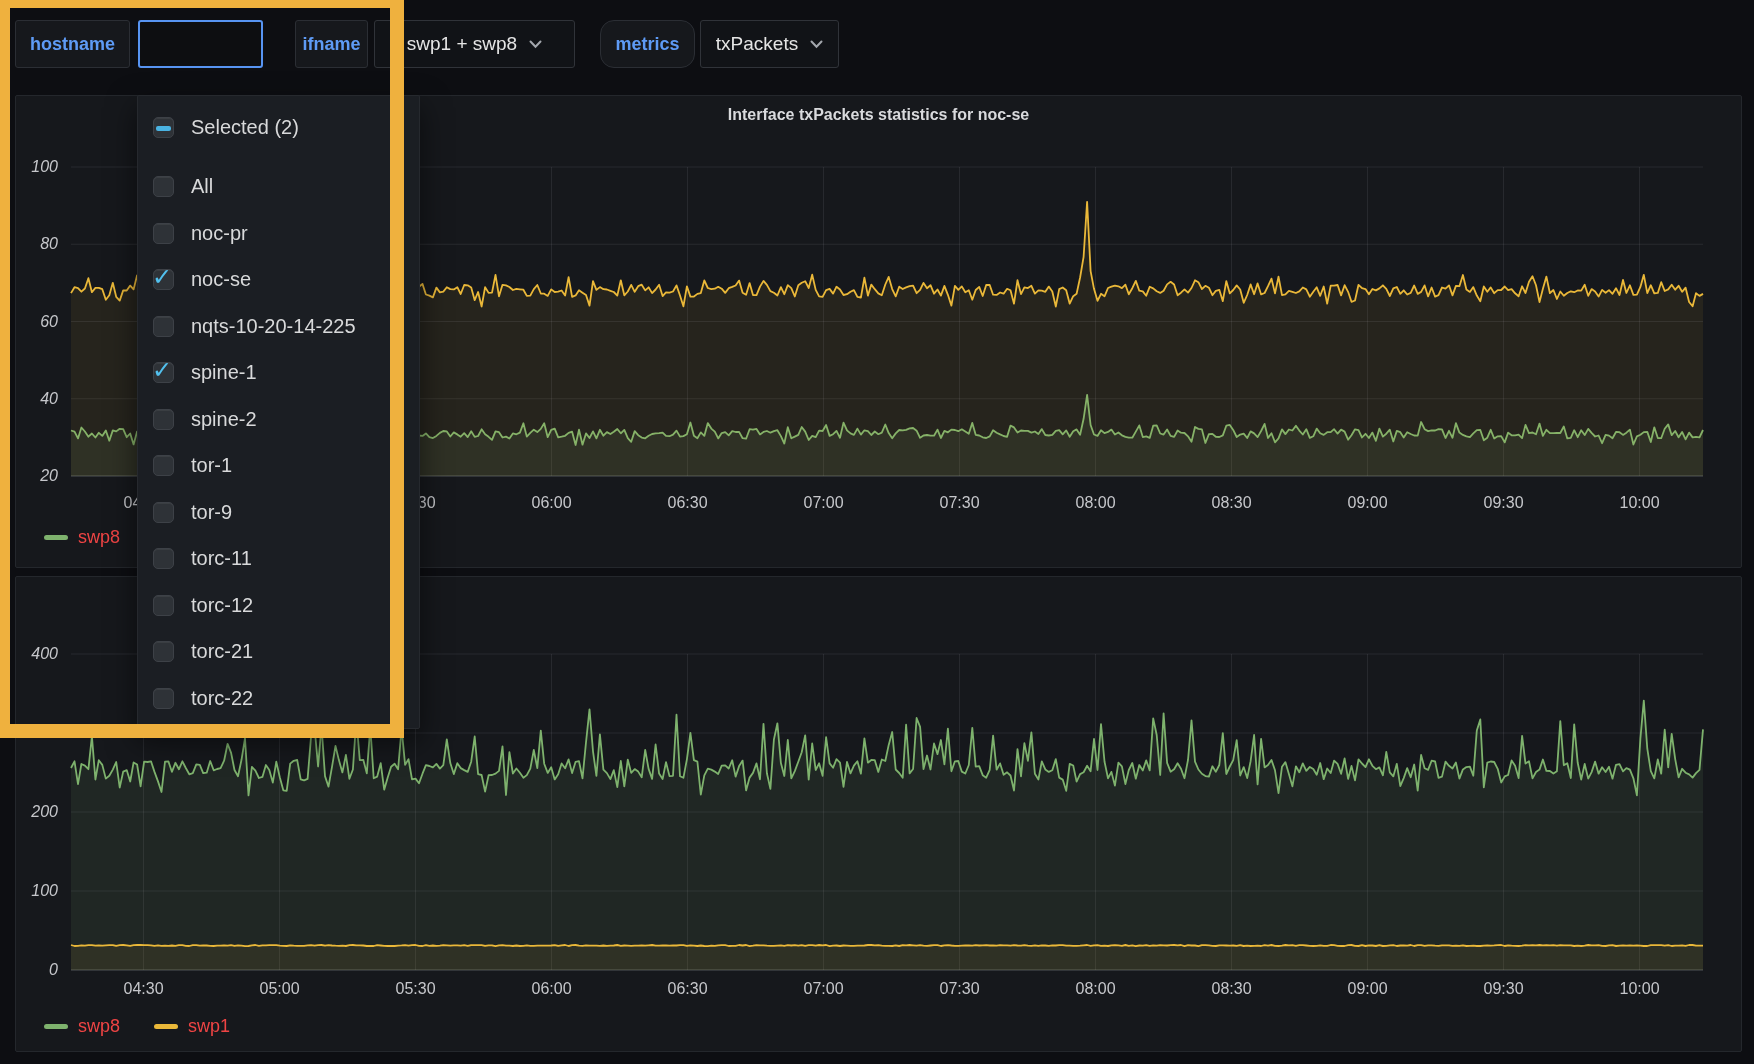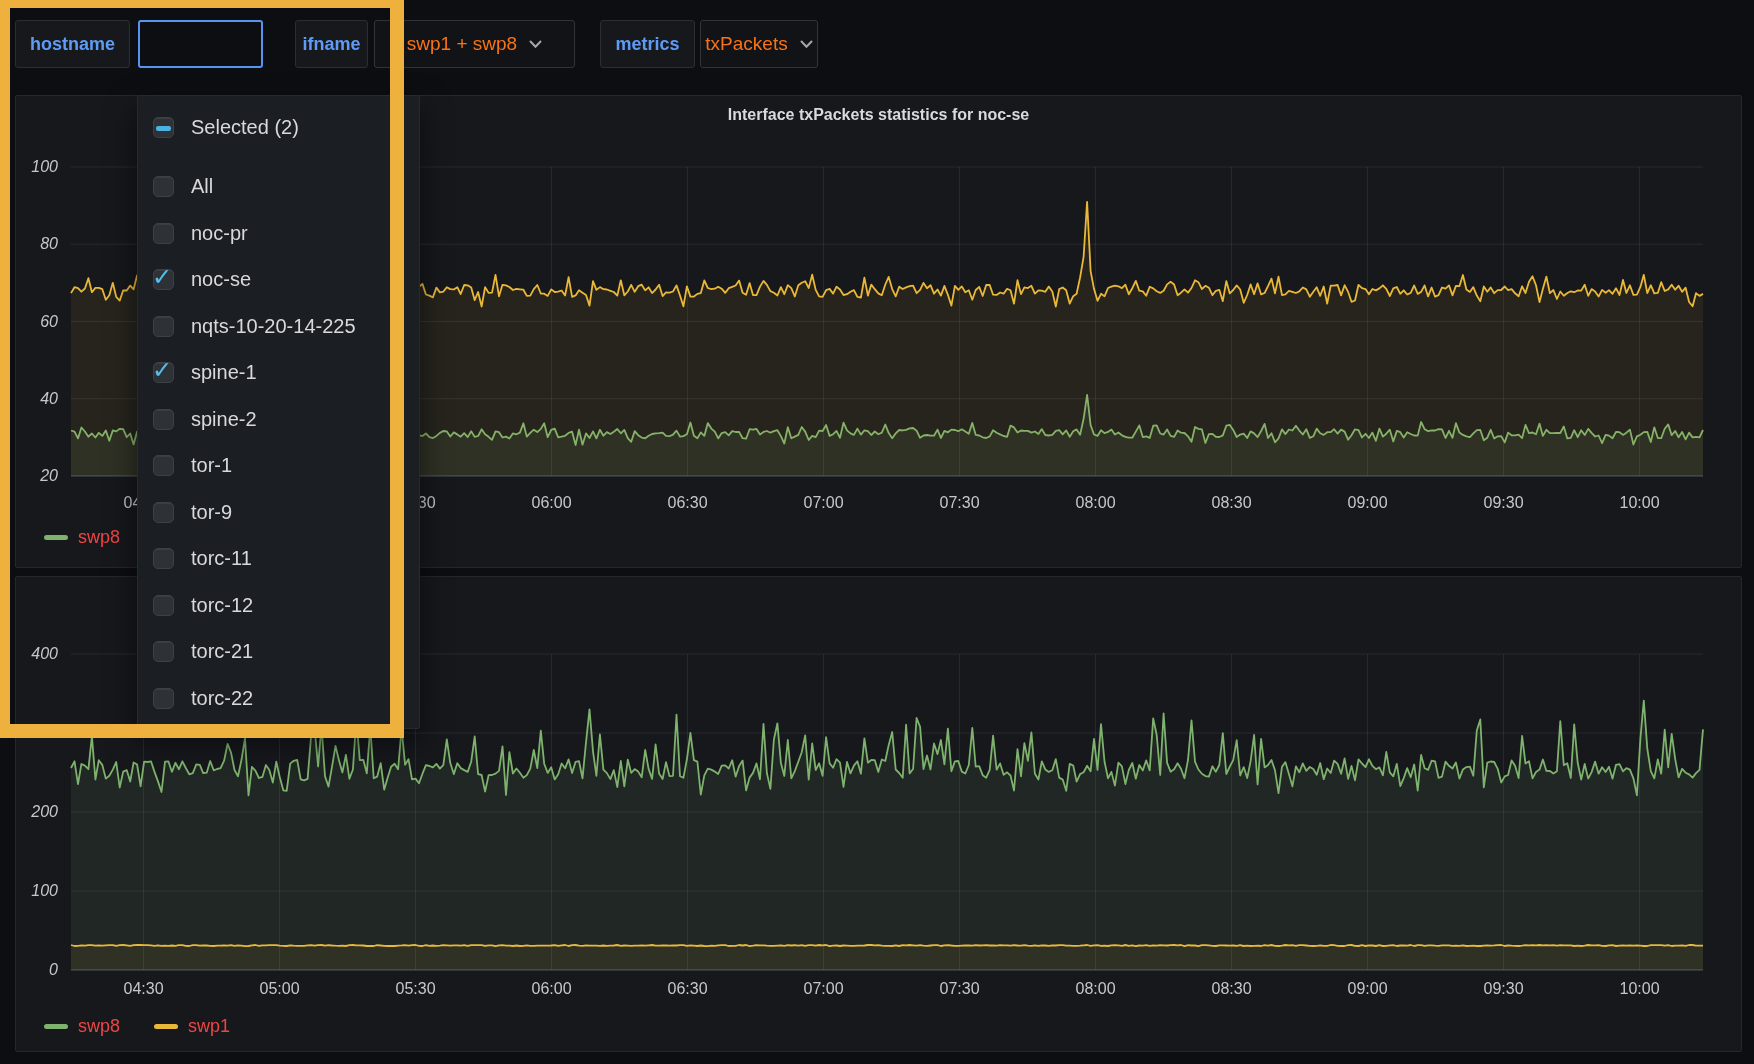--- a/index.html
+++ b/index.html
@@ -3,21 +3,21 @@
 <meta charset="utf-8">
 <style>
   html,body{margin:0;padding:0;background:#0d0e12;}
   #app{position:relative;width:1754px;height:1064px;background:#0d0e12;overflow:hidden;
        font-family:"Liberation Sans",sans-serif;-webkit-font-smoothing:antialiased;}
 
   
   .tbox{position:absolute;top:20px;height:48px;box-sizing:border-box;border-radius:3px;
         display:flex;align-items:center;justify-content:center;}
   .tlabel{background:#16181c;border:1px solid #2b2e34;font-weight:700;font-size:18px;color:#5e9bf5;}
-  .tval{background:#111317;border:1px solid #303339;color:#f97316;font-size:19px;gap:12px;}
+  .tval{background:#111317;border:1px solid #303339;color:#e5e5e5;font-size:19px;gap:12px;}
   .tval .chev{display:flex;align-items:center;}
   #hostname-input{position:absolute;top:20px;left:138px;width:125px;height:48px;box-sizing:border-box;
         background:#0d0e11;border:2px solid #5794f2;border-radius:3px;color:#d8d9da;
         font-size:19px;padding:0 10px;outline:none;font-family:inherit;}
 
   
   .panel{position:absolute;left:15px;width:1727px;background:#16181c;border:1px solid #24272c;
          box-sizing:border-box;border-radius:2px;}
   .panel-title{position:absolute;left:0;width:100%;text-align:center;font-size:16px;font-weight:700;
          color:#d9dadd;height:26px;line-height:26px;}
@@ -62,24 +62,24 @@
       <span>ifname</span>
     </div>
     <div class="tbox tval" style="left:374px;width:201px;">
       <span>swp1 + swp8</span>
       <span class="chev">
         <svg width="13" height="9" viewBox="0 0 13 9">
             <polyline points="1.5,1.5 6.5,6.8 11.5,1.5" fill="none" stroke="#a3a7ad" stroke-width="2" stroke-linecap="round"></polyline>
           </svg>
       </span>
     </div>
-    <div class="tbox tlabel" style="left:600px;width:95px;">
+    <div class="tbox tlabel" style="left:600px;width:95px;border-radius:14px;">
       <span>metrics</span>
     </div>
-    <div class="tbox tval" style="left:700px;width:118px;">
+    <div class="tbox tval" style="left:700px;width:139px;">
       <span>txPackets</span>
       <span class="chev">
         <svg width="13" height="9" viewBox="0 0 13 9">
             <polyline points="1.5,1.5 6.5,6.8 11.5,1.5" fill="none" stroke="#a3a7ad" stroke-width="2" stroke-linecap="round"></polyline>
           </svg>
       </span>
     </div>
   </div>
 
   <div class="panel" id="panel-0" style="top:95px;height:473px;">

